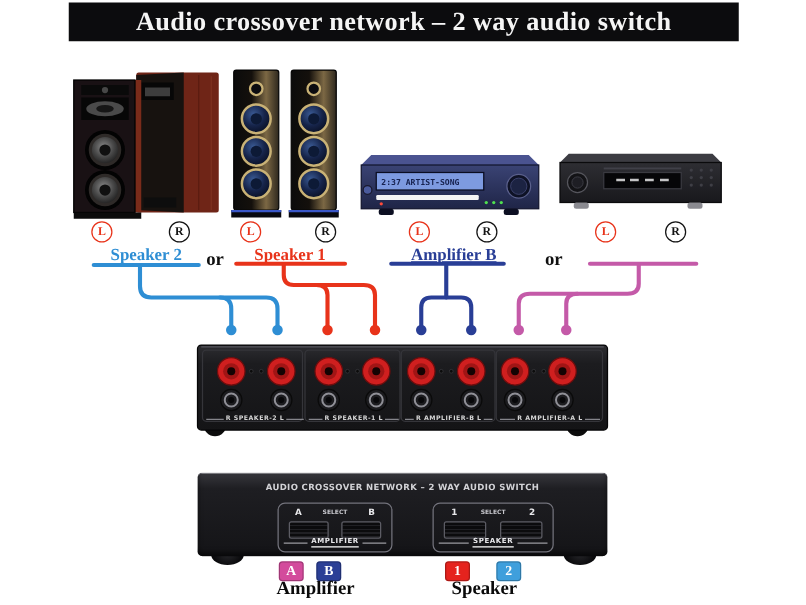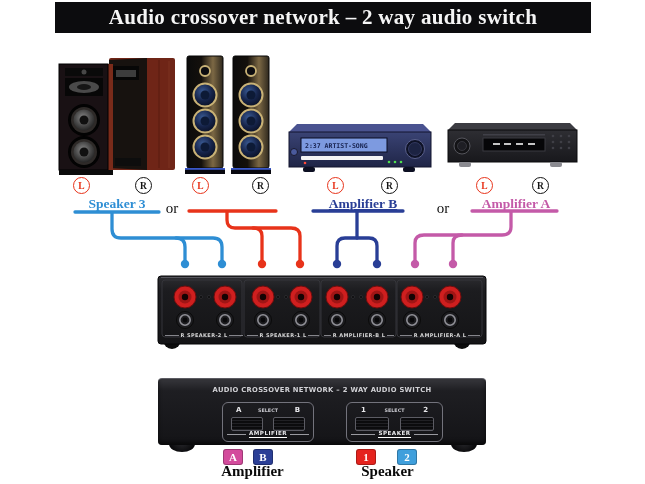--- a/index.html
+++ b/index.html
@@ -3,21 +3,21 @@
 <meta charset="utf-8">
 <style>
   html,body{margin:0;padding:0;background:#fff;}
   #stage{position:relative;width:645px;height:484px;background:#fff;overflow:hidden;
          font-family:"Liberation Serif",serif;}
   .abs{position:absolute;}
   .titlebar{left:55px;top:2px;width:536px;height:31px;background:#0c0c0e;
             display:flex;align-items:center;justify-content:center;}
   .titlebar span{color:#f5f5f5;font-weight:bold;font-size:21px;letter-spacing:.3px;}
   .devlabel{font-weight:bold;font-size:13.5px;text-align:center;width:100px;}
-  .orlabel{font-weight:normal;font-size:15px;color:#101010;text-align:center;width:30px;}
+  .orlabel{font-weight:bold;font-size:15px;color:#101010;text-align:center;width:30px;}
   .lr{width:15px;height:15px;border-radius:50%;border:1.6px solid;font-size:9.5px;font-weight:bold;
       display:flex;align-items:center;justify-content:center;background:#fff;}
   .lr-l{color:#e8331a;border-color:#e8331a;}
   .lr-r{color:#141414;border-color:#141414;}
   .rlabel{display:flex;align-items:center;gap:2px;color:#d6d6d6;height:8px;
           font-family:"DejaVu Sans",sans-serif;font-size:5px;font-weight:bold;letter-spacing:.4px;}
   .rlabel .ln{flex:1;height:1px;background:#85858b;}
   .frontbox{left:3px;top:2px;width:328px;height:66px;border-radius:4px;
             background:linear-gradient(180deg,#36363b 0%,#1e1e22 18%,#141417 100%);
             border-top:1px solid #5c5c63;box-shadow:inset 0 -3px 4px rgba(0,0,0,.6);}
@@ -200,25 +200,25 @@
   <div class="abs lr lr-r" style="left:381px;top:177px;">
       <span>R</span>
     </div>
   <div class="abs lr lr-l" style="left:476px;top:177px;">
       <span>L</span>
     </div>
   <div class="abs lr lr-r" style="left:532px;top:177px;">
       <span>R</span>
     </div>
 
-  <div class="abs devlabel" style="left:67px;top:196px;color:#2e8ed4;">Speaker 3</div>
+  <div class="abs devlabel" style="left:67px;top:196px;color:#2e8ed4;">Speaker 2</div>
   <div class="abs orlabel" style="left:157px;top:200px;">or</div>
+  <div class="abs devlabel" style="left:182px;top:196px;color:#e8331a;">Speaker 1</div>
   <div class="abs devlabel" style="left:313px;top:196px;color:#293e96;text-decoration:underline;">Amplifier B</div>
   <div class="abs orlabel" style="left:428px;top:200px;">or</div>
-  <div class="abs devlabel" style="left:466px;top:196px;color:#c45aa8;">Amplifier A</div>
 
   <svg class="abs" style="left:0;top:0;pointer-events:none;" width="645" height="484" viewBox="0 0 645 484">
     <g stroke="#2e8ed4" stroke-width="3.3" fill="none" stroke-linecap="round">
       <path d="M75,212 H159"></path>
       <path d="M112,213 V229 Q112,238 121,238 H176 Q185,238 185,247 V261"></path>
       <path d="M176,238 H213 Q222,238 222,247 V261"></path>
     </g>
     <circle cx="185" cy="264" r="4.2" fill="#2e8ed4"></circle>
     <circle cx="222" cy="264" r="4.2" fill="#2e8ed4"></circle>
 

